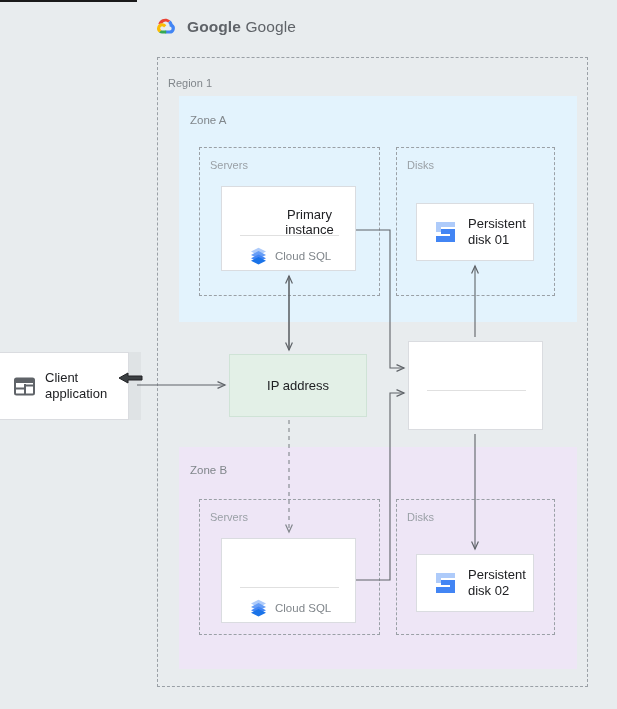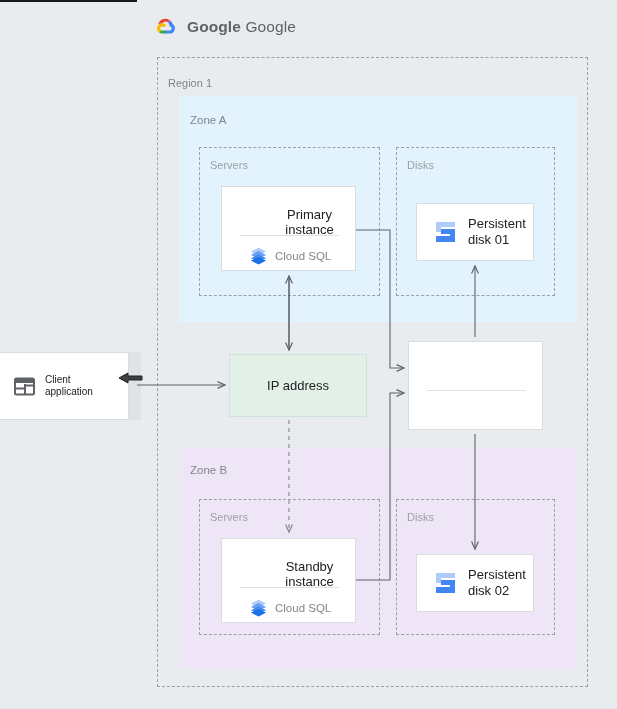--- a/index.html
+++ b/index.html
@@ -84,21 +84,21 @@
   }
   .ip-box span{font-size:13px;color:#202124;}
 
   
   .client-shadow{position:absolute;left:0px;top:352px;width:141px;height:68px;background:#dfe3e5;}
   .client-box{
     position:absolute;left:-1px;top:352px;width:130px;height:68px;
     background:#ffffff;border:1px solid #dadce0;box-sizing:border-box;
     display:flex;align-items:center;gap:10px;padding-left:14px;
   }
-  .client-box .clabel{font-size:10px;color:#202124;line-height:1.25;}
+  .client-box .clabel{font-size:13px;color:#202124;line-height:1.25;}
 
   
   .wires{position:absolute;left:0;top:0;width:617px;height:709px;pointer-events:none;}
 
   
   .cursor{position:absolute;left:118px;top:368px;}
 </style>
 </head>
 <body>
 
@@ -162,21 +162,20 @@
   <div class="zone zone-b"></div>
   <div class="zone-label zone-b-label">Zone B</div>
 
   <div class="group g-servers-b"></div>
   <div class="group-label l-servers-b">Servers</div>
 
   <div class="group g-disks-b"></div>
   <div class="group-label l-disks-b">Disks</div>
 
   <div class="card card-standby">
-    <div class="card-title" style="top:20px;">Standby instance</div>
     <div class="card-rule" style="left:18px;width:99px;top:48px;"></div>
     <div class="card-foot" style="left:28px;top:60px;">
       <span style="display:inline-block;line-height:0;">
         <svg width="17" height="18" viewBox="0 0 17 18">
           <polygon points="8.5,0.8 16,4.6 8.5,8.4 1,4.6" fill="#aecbfa"></polygon>
           <polygon points="8.5,4.1 16,7.9 8.5,11.7 1,7.9" fill="#669df6"></polygon>
           <polygon points="8.5,7.4 16,11.2 8.5,15 1,11.2" fill="#4285f4"></polygon>
           <polygon points="8.5,10.0 16,13.8 8.5,17.6 1,13.8" fill="#1a73e8"></polygon>
         </svg>
       </span>

